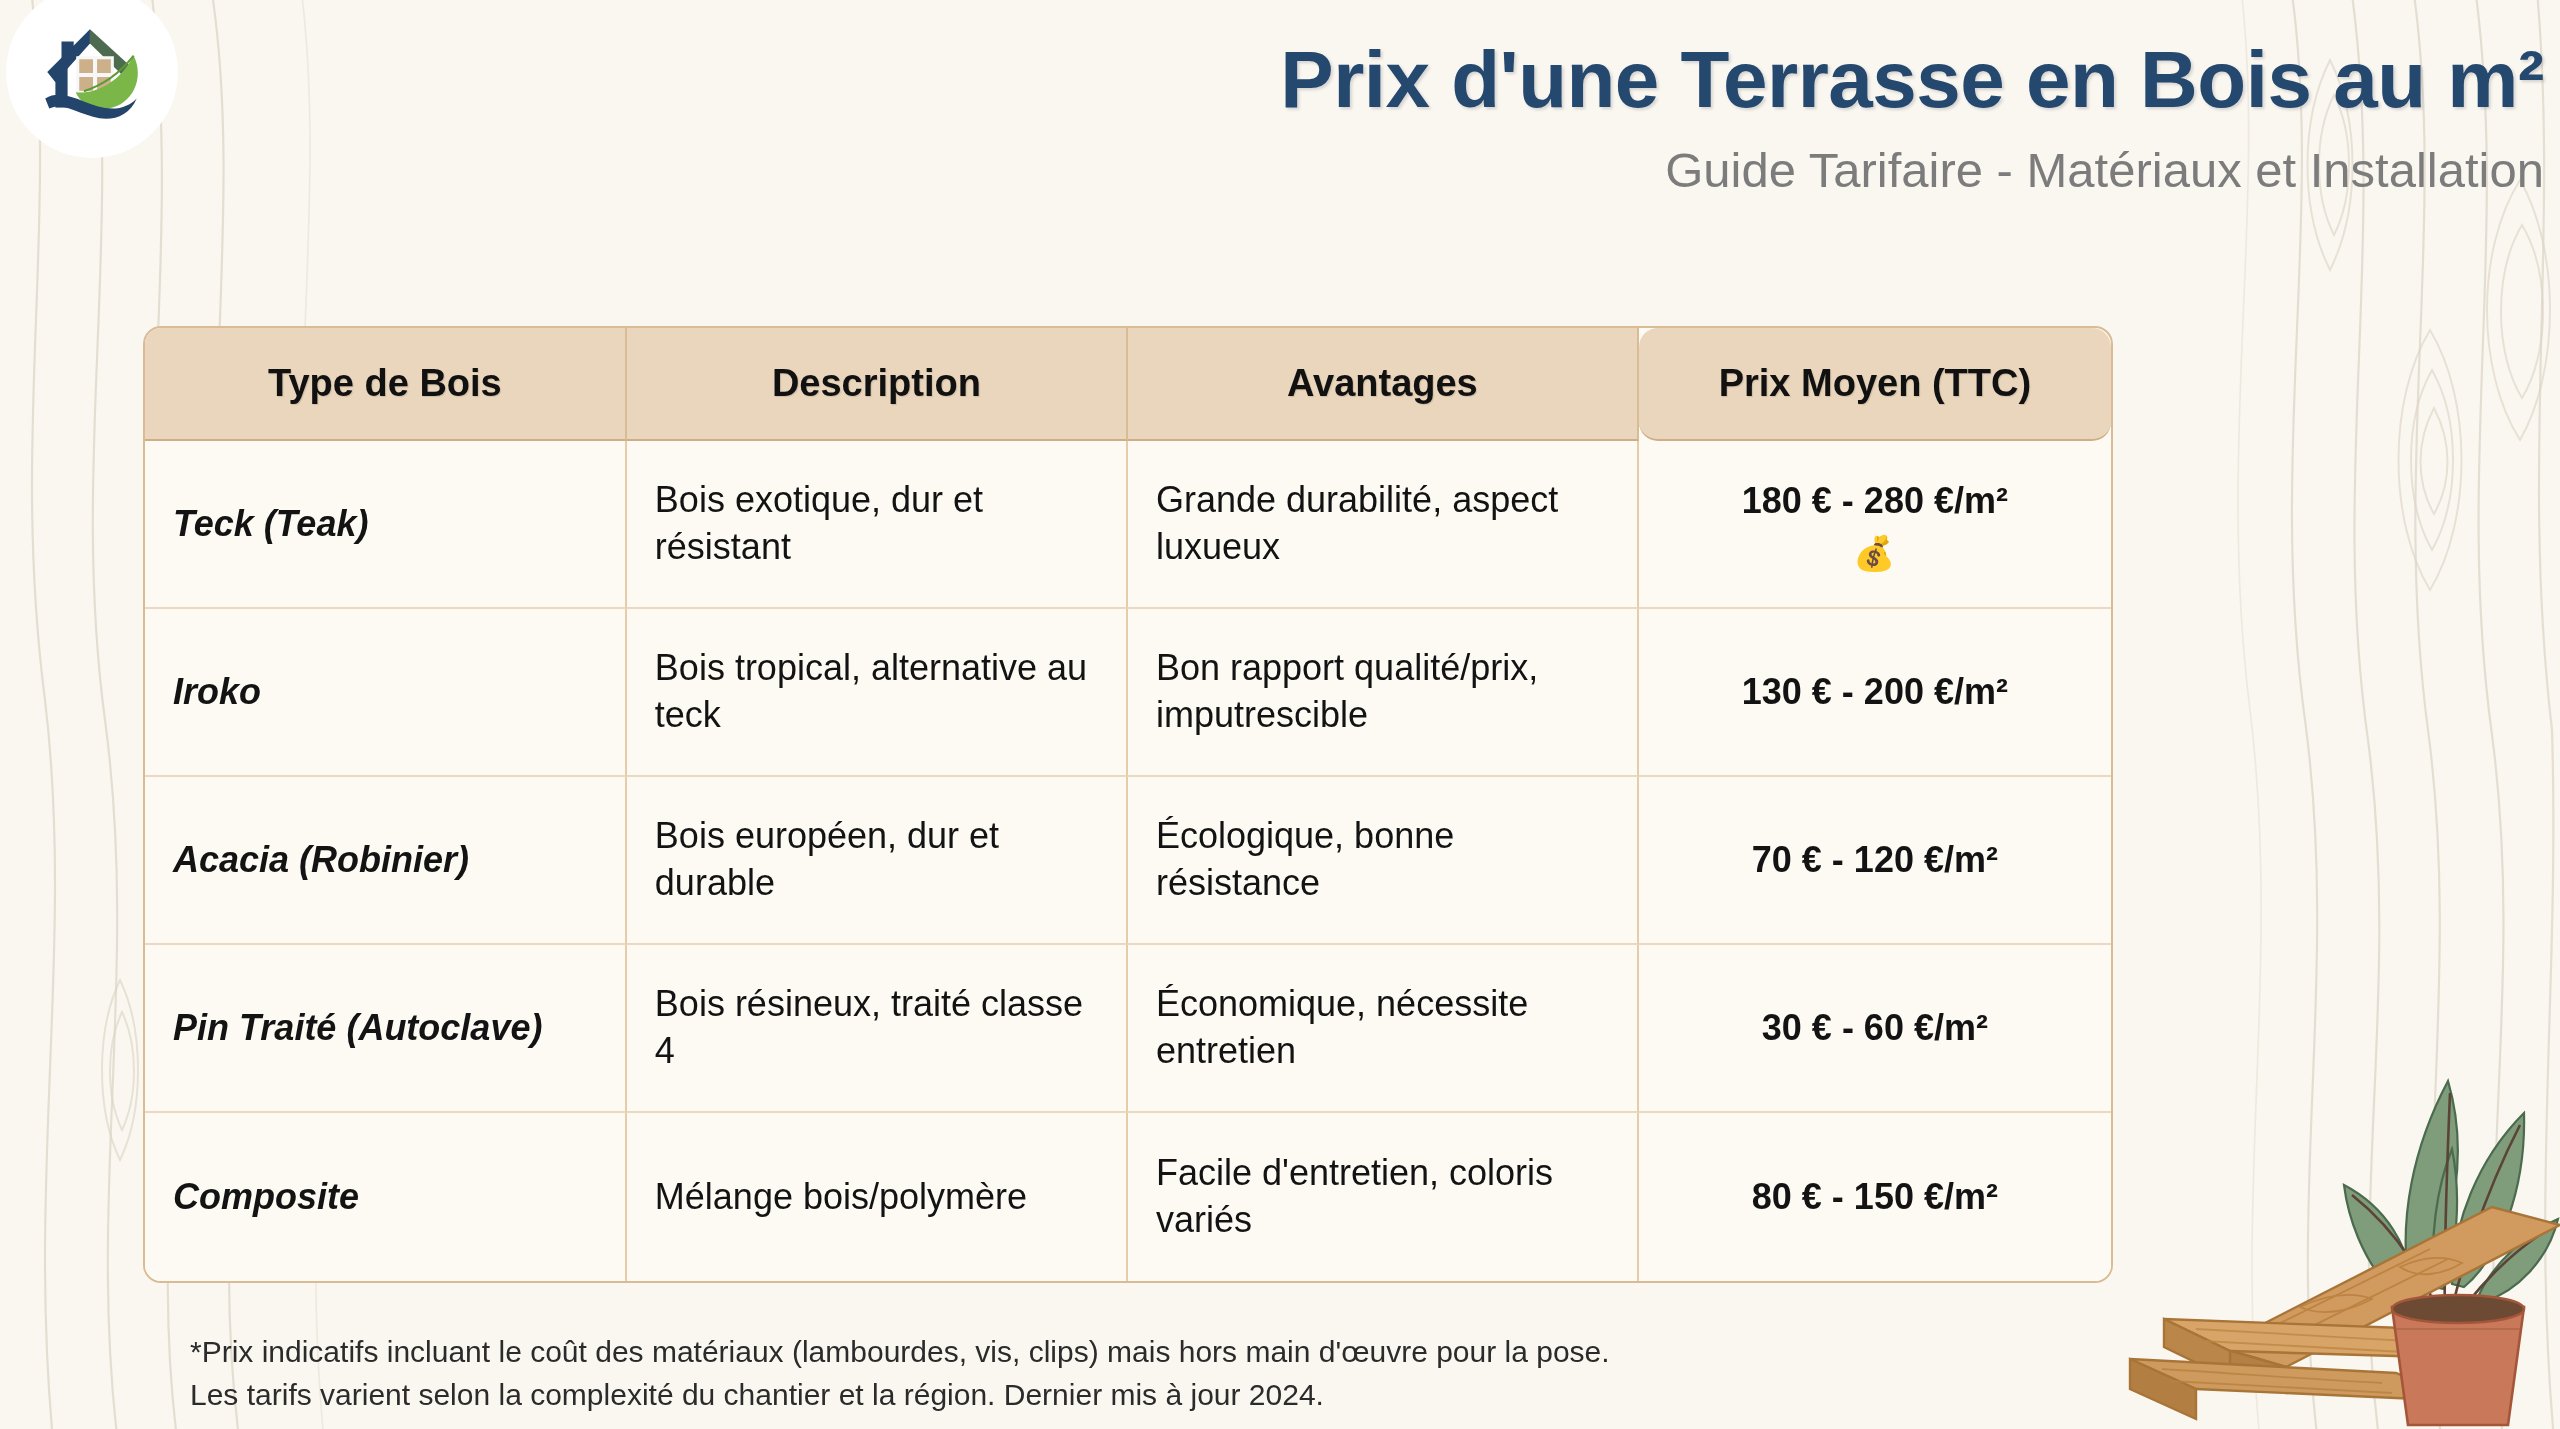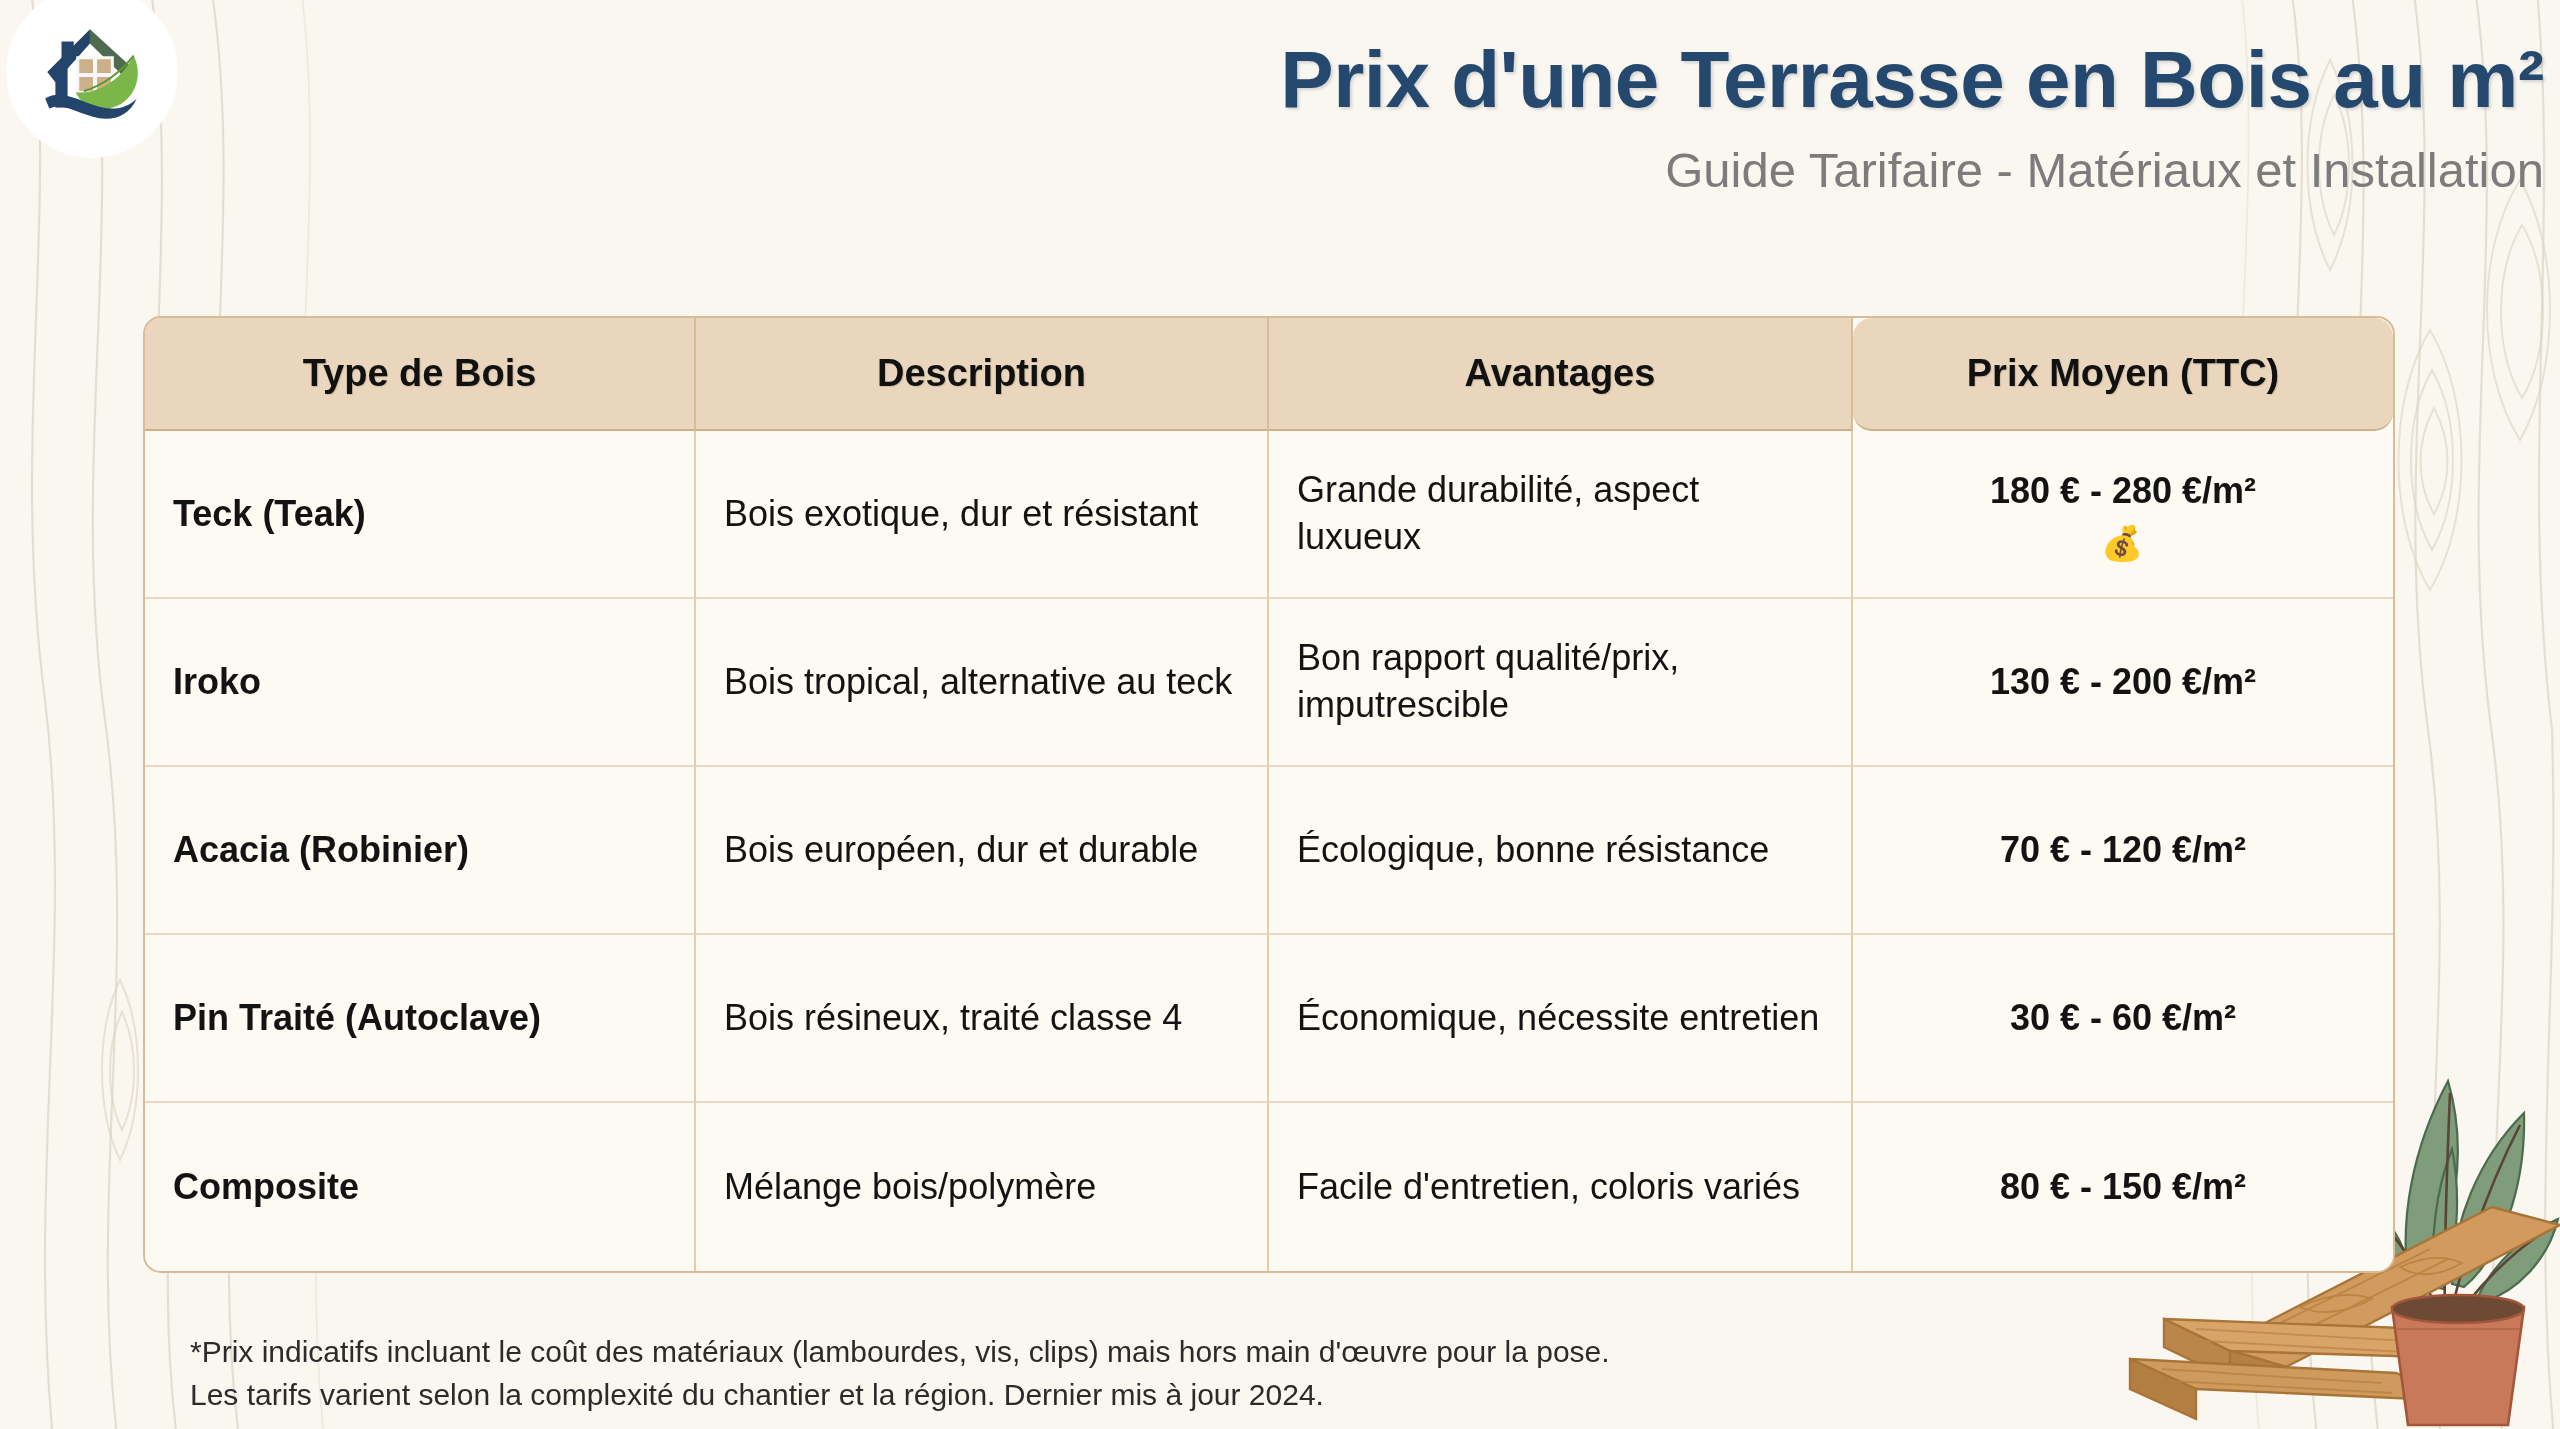--- a/index.html
+++ b/index.html
@@ -70,22 +70,22 @@
     font-size: 49px;
     font-weight: 400;
     color: #7c7c7c;
     letter-spacing: 0px;
   }
 
   
   .table-wrap {
     position: absolute;
     left: 143px;
-    top: 316px;
-    width: 2252px;
+    top: 326px;
+    width: 1970px;
     z-index: 5;
   }
   table.price-table {
     width: 100%;
     border-collapse: separate;
     border-spacing: 0;
     background: #fdfaf4;
     border: 2px solid #d9bc96;
     border-radius: 18px;
     overflow: hidden;
@@ -116,20 +116,21 @@
     line-height: 1.30;
     background: #fdfaf4;
   }
   table.price-table tbody td:last-child { border-right: none; }
   table.price-table tbody tr:last-child td { border-bottom: none; }
 
   td.col-type {
     font-weight: bold;
     font-size: 37px;
     padding-left: 34px;
+    font-style: italic;
   }
   td.col-desc { padding-left: 28px; }
   td.col-adv  { padding-left: 28px; }
   td.col-price {
     font-weight: bold;
     font-size: 38px;
     text-align: center;
     white-space: nowrap;
   }
   .price-inner {

